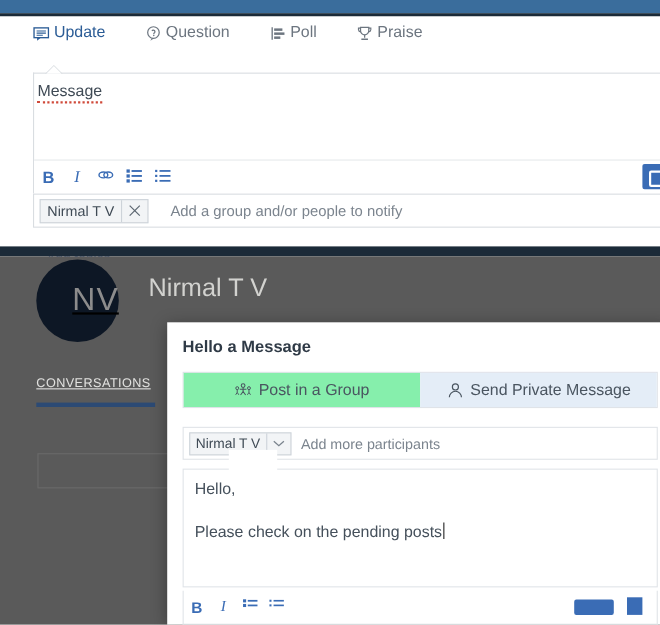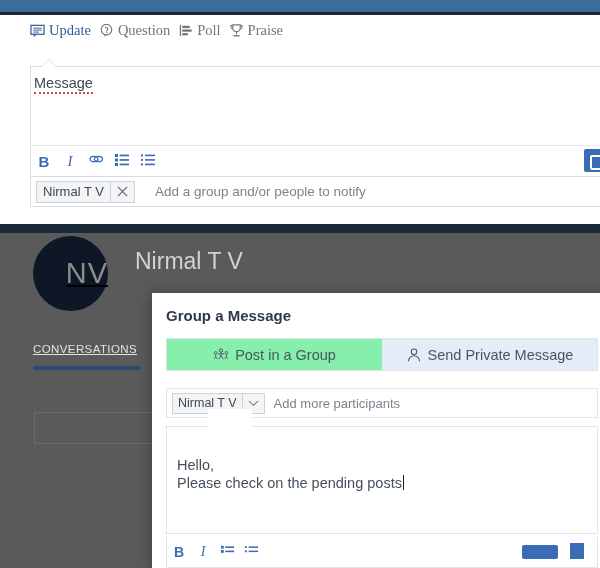--- a/index.html
+++ b/index.html
@@ -12,21 +12,21 @@
 
   #root { position: relative; width: 600px; height: 568px; overflow: hidden; }
 
   
   .topbar { position:absolute; left:0; top:0; width:600px; height:12px; background:#3a6d9c; }
   .topbar-shadow { position:absolute; left:0; top:12px; width:600px; height:3px; background:#1b2a38; }
 
   
   .publisher { position:absolute; left:0; top:15px; width:600px; height:210px; background:#ffffff; }
 
-  .pub-tabs { position:absolute; left:30px; top:8px; display:flex; align-items:center; gap:8px;font-family:Liberation Serif, serif; }
+  .pub-tabs { position:absolute; left:30px; top:8px; display:flex; align-items:center; gap:36px; }
   .pub-tab { display:flex; align-items:center; gap:4px; font-size:14.5px; color:#6d7680; cursor:pointer; line-height:1; padding-bottom:2px;}
   .pub-tab.active { color:#2b5c96; }
   .pub-tab .ico { width:15px; height:15px; display:inline-block; flex:0 0 auto; }
   .pub-tab .ico svg { display:block; }
 
   
   .pub-caret { position:absolute; left:42px; top:45px; width:0; height:0;
      border-left:7px solid transparent; border-right:7px solid transparent; border-bottom:7px solid #ffffff; z-index:4;}
   .pub-caret-b { position:absolute; left:41px; top:44px; width:0; height:0;
      border-left:8px solid transparent; border-right:8px solid transparent; border-bottom:8px solid #d9dde1; z-index:3;}
@@ -86,21 +86,21 @@
   .pchip { display:flex; align-items:stretch; height:21px; margin-left:5px; border:1px solid #cdd3d9; background:#f2f4f6; }
   .pchip-label { padding:0 5px; font-size:12.5px; color:#3f4a55; display:flex; align-items:center; }
   .pchip-caret { width:22px; border-left:1px solid #cdd3d9; display:flex; align-items:center; justify-content:center; cursor:pointer; }
   .parts-ph { margin-left:9px; font-size:13px; color:#7b848e; }
 
   
   .chip-overlay { position:absolute; left:208px; top:409px; width:44px; height:24px; background:#ffffff; z-index:12; }
 
   .body { position:absolute; left:14px; top:133px; width:432px; height:108px; border:1px solid #e0e4e8; background:#fff; }
   .body p { font-size:14.5px; color:#45505b; margin:0; }
-  .body .l1 { position:absolute; left:10px; top:10px;margin-top:20px; }
+  .body .l1 { position:absolute; left:10px; top:10px; }
   .body .l2 { position:absolute; left:10px; top:48px; }
   .caret-bar { display:inline-block; width:1px; height:15px; background:#222; vertical-align:-2px; margin-left:1px; }
 
   .modal-toolbar { position:absolute; left:14px; top:244px; width:432px; height:31px;
                    border:1px solid #e0e4e8; border-top:none; display:flex; align-items:center; }
   .mfmt { width:24px; height:24px; display:flex; align-items:center; justify-content:center; color:#3a6cb5; }
   .mfmt b { font-size:14px; font-weight:bold; }
   .mfmt i { font-size:14px; font-family:"Liberation Serif", serif; }
   .m-send { position:absolute; left:370px; top:252px; width:36px; height:14px; background:#3a6cb5; border-radius:2px; }
   .m-attach { position:absolute; left:418px; top:250px; width:14px; height:16px; background:#3a6cb5; }
@@ -235,21 +235,21 @@
   <div class="avatar">
     <span>NV</span>
   </div>
   <div class="grp-title">Nirmal T V</div>
   <div class="conv-tab">CONVERSATIONS</div>
   <div class="conv-underline"></div>
   <div class="ghost-box"></div>
 
   <div class="modal">
 
-    <div class="modal-title">Group a Message</div>
+    <div class="modal-title">Hello a Message</div>
 
     <div class="tabs">
       <div class="tab">
         <span class="ico">
           <svg width="16" height="16" viewBox="0 0 18 18">
               <circle cx="9" cy="4" r="1.9" fill="none" stroke="#4a5560" stroke-width="1.1"></circle>
               <path d="M9 6.2 L9 10 M9 10 L6.4 13.6 M9 10 L11.6 13.6 M5.6 7.8 L12.4 7.8" fill="none" stroke="#4a5560" stroke-width="1.1"></path>
               <circle cx="3" cy="6.6" r="1.5" fill="none" stroke="#4a5560" stroke-width="1"></circle>
               <path d="M3 8.1 L3 11 M3 11 L1.4 13.4 M3 11 L4.6 13.4" fill="none" stroke="#4a5560" stroke-width="1"></path>
               <circle cx="15" cy="6.6" r="1.5" fill="none" stroke="#4a5560" stroke-width="1"></circle>

